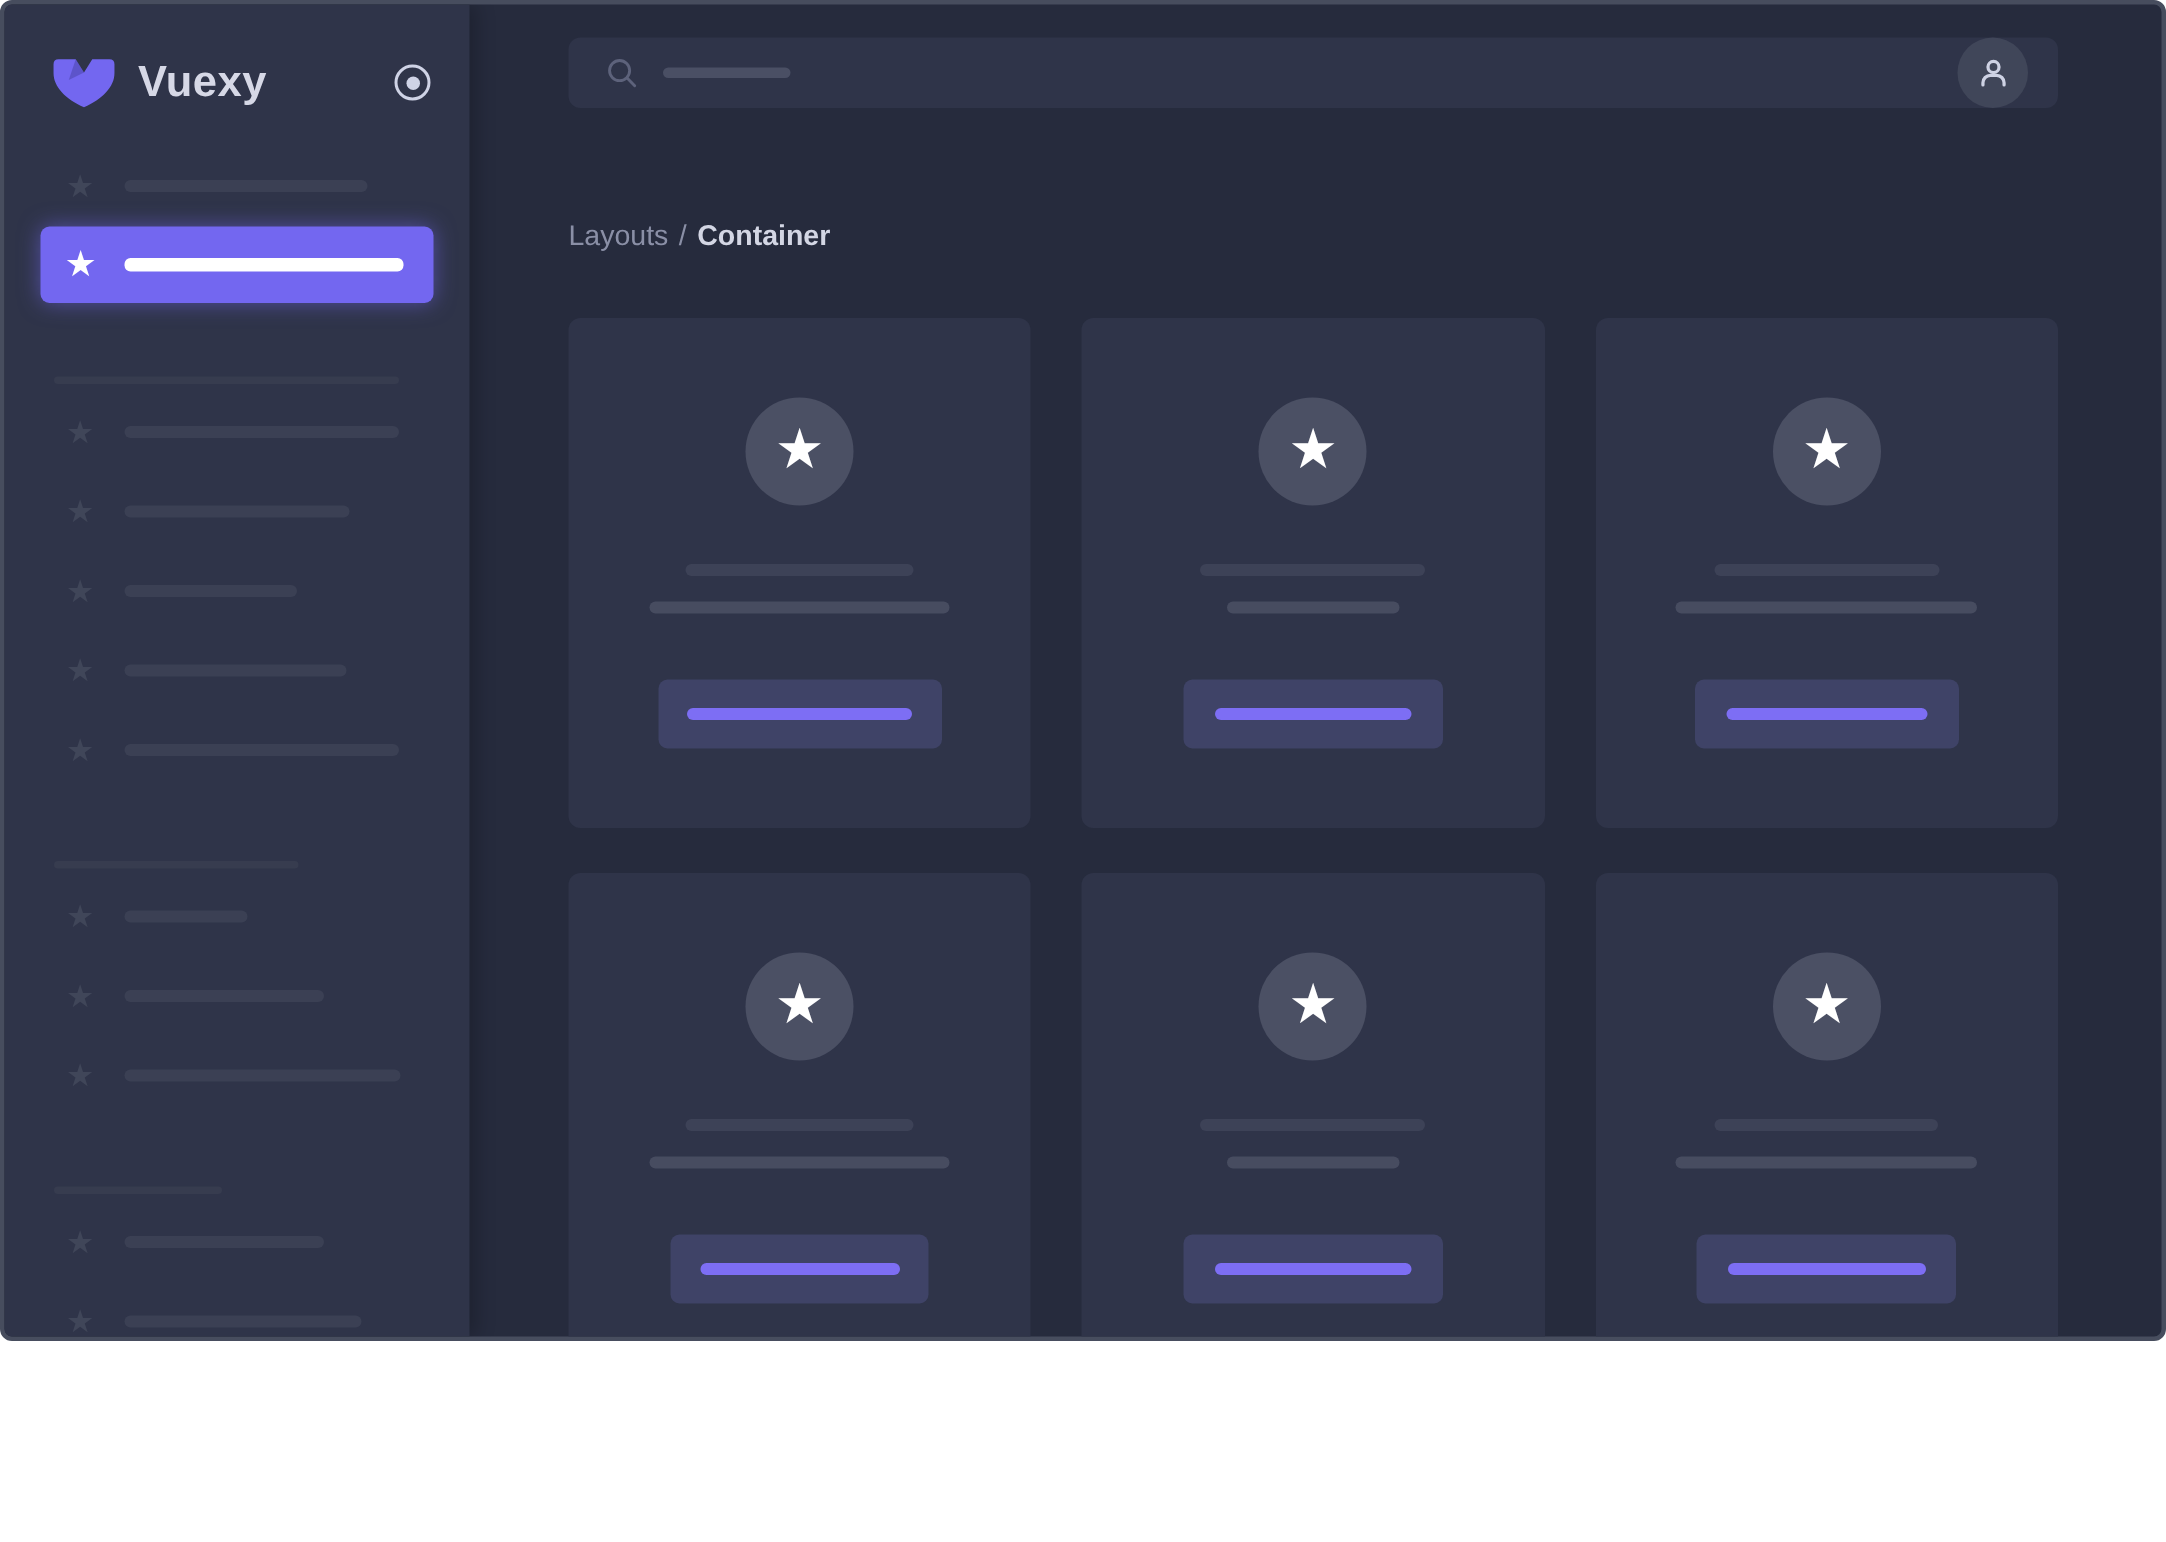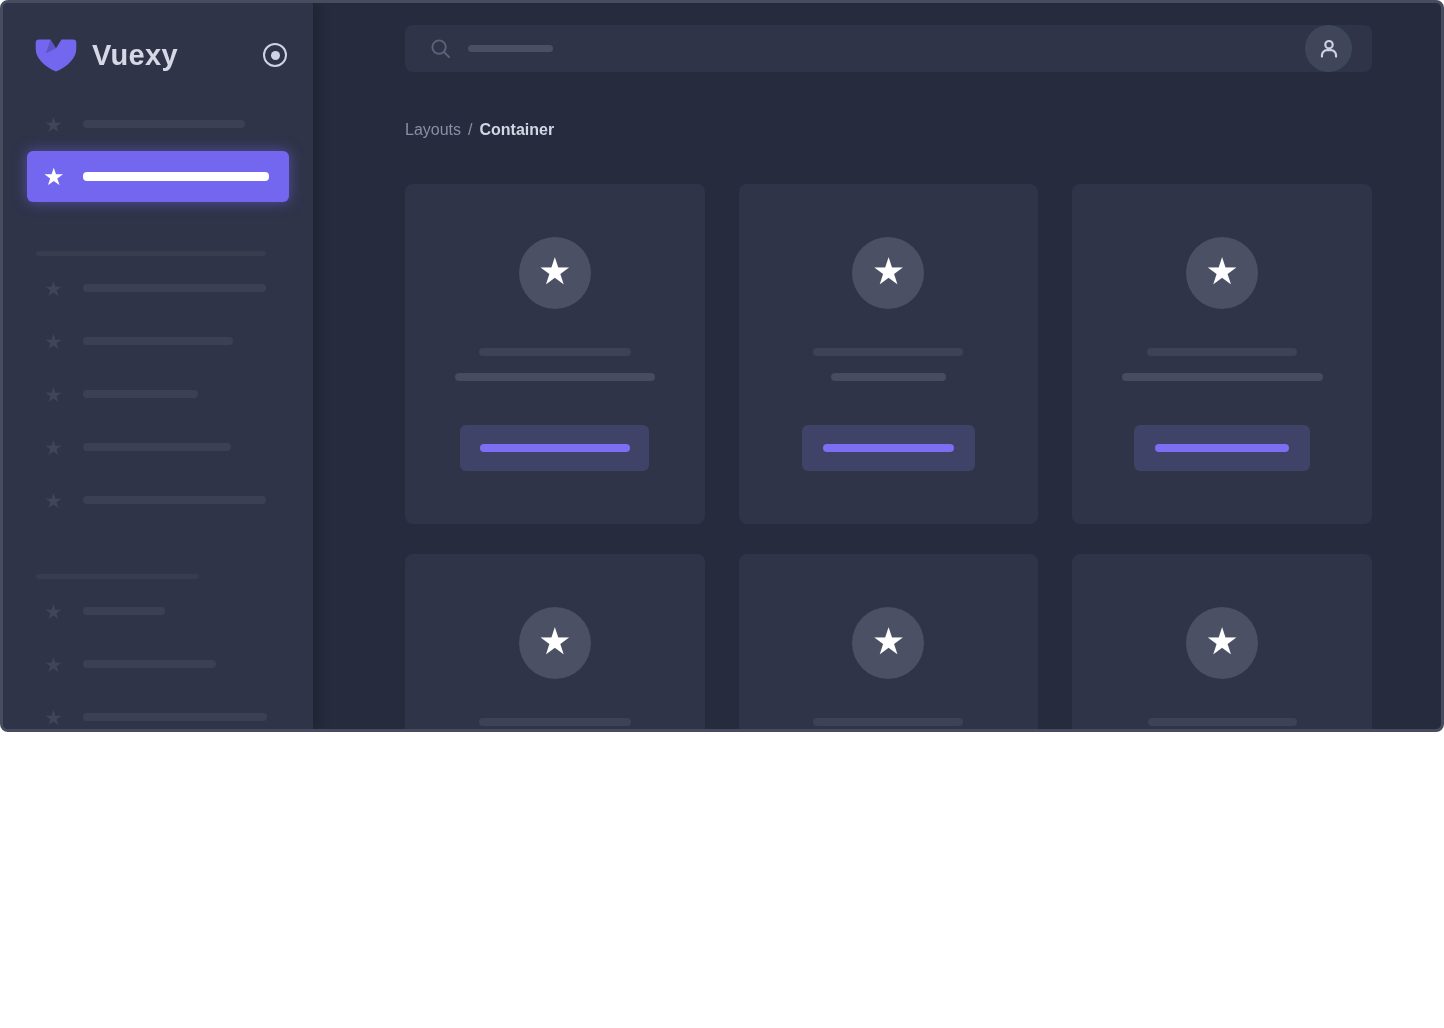--- a/index.html
+++ b/index.html
@@ -3,27 +3,26 @@
 <meta charset="utf-8">
 <style>
   * { box-sizing: border-box; }
   html,body { margin:0; padding:0; }
   body {
     background:#ffffff;
     font-family:"Liberation Sans", sans-serif;
     width:1444px; height:1028px;
   }
   .screen {
-    width:1444px; height:732px;
+    width:1444px; height:894px;
     border:3px solid #474d5e;
     border-radius:8px;
     background:#262b3d;
     display:flex;
     overflow:hidden;
-    gap:26px;
   }
 
   
   .sidebar {
     width:310px; min-width:310px;
     background:#2f3449;
     box-shadow:4px 0 12px rgba(0,0,0,.22);
     z-index:2;
     overflow:hidden;
   }
@@ -97,22 +96,22 @@
   .search-ph { height:7px; border-radius:4px; background:#4a4f64; margin-left:16px; }
   .avatar {
     margin-left:auto;
     width:47px; height:47px; border-radius:50%;
     background:#404659;
     display:flex; align-items:center; justify-content:center;
     cursor:pointer;
   }
 
   .breadcrumb {
-    margin-top:48px;
-    font-size:16px; line-height:20px;
+    margin-top:76px;
+    font-size:19px; line-height:20px;
     color:#8a8fa6;
   }
   .breadcrumb .sep { margin:0 7px; }
   .breadcrumb .current { color:#d3d6e4; font-weight:bold; }
 
   .grid {
     margin-top:44px;
     display:grid;
     grid-template-columns:repeat(3, 1fr);
     grid-auto-rows:340px;

